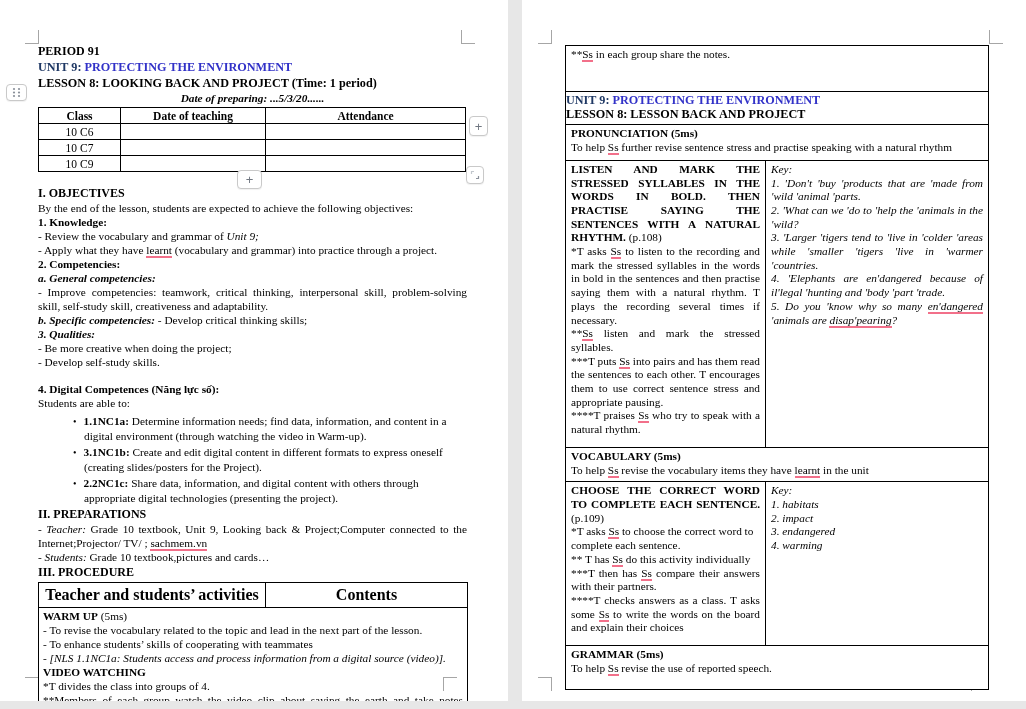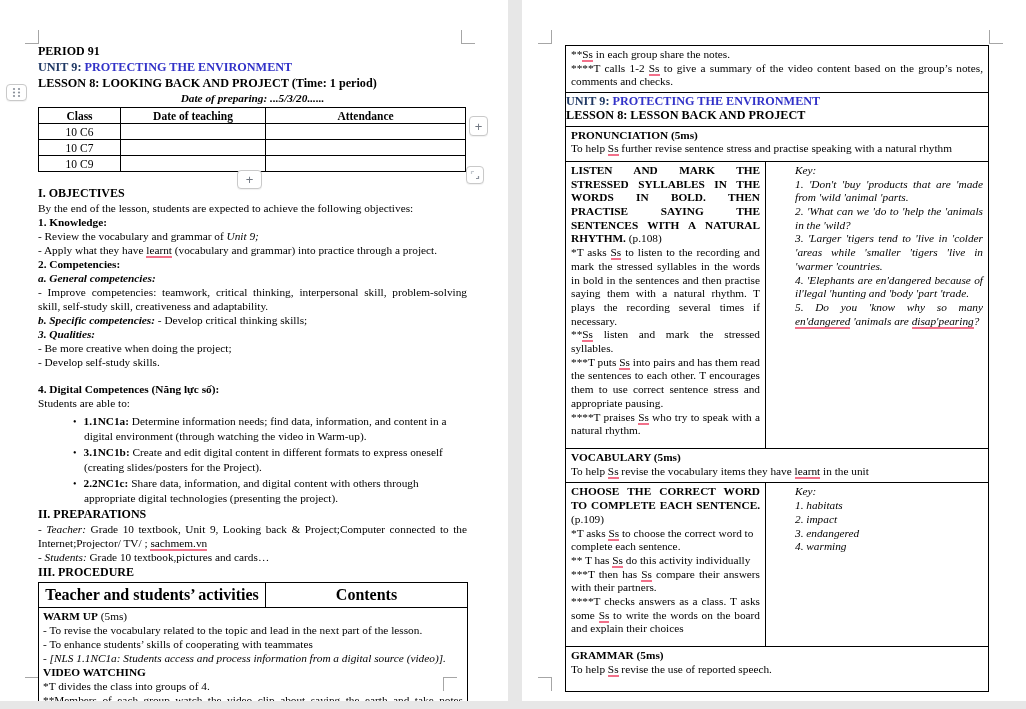--- a/index.html
+++ b/index.html
@@ -54,21 +54,21 @@
   .row{padding:2px 5px 3px 5px;}
   .row:not(:last-child){border-bottom:1.6px solid #000;}
   .rtop{min-height:40px;}
   .rhead{padding:2px 0 3px 0;}
   .rbanner{padding-bottom:5px;}
   .rbanner.vocab{padding-bottom:4px;}
   .rbanner.last{padding-bottom:14px;}
   .cols{display:flex;padding:0;}
   .cell{padding:2px 5px 3px 5px;}
   .cell.left{flex:0 0 189px;border-right:1.6px solid #000;padding-bottom:10px;}
-  .cell.right{flex:1;min-width:0;margin-left:24px;}
+  .cell.right{flex:1;min-width:0;}
   .page2 .p{line-height:13.7px;}
 
   
   .fbtn{position:absolute;display:flex;align-items:center;justify-content:center;
     background:#fff;border:1px solid #c9c9c9;border-radius:4px;color:#6f7680;
     font-family:"Liberation Sans",sans-serif;box-shadow:0 1px 1px rgba(0,0,0,0.06);cursor:pointer;padding:0;}
   .fbtn.plus{font-size:13px;line-height:1;}
   .drag{left:6px;top:84px;width:21px;height:17px;}
   .addcol{left:469px;top:116px;width:19px;height:20px;}
   .resize{left:466px;top:166px;width:18px;height:18px;}
@@ -199,21 +199,20 @@
 
   <div class="page page2">
     <div class="mark tl" style="left:16px;top:30px;"></div>
     <div class="mark tr" style="left:467px;top:30px;"></div>
     <div class="mark bl" style="left:16px;top:677px;"></div>
     <div class="mark br" style="left:449px;top:677px;"></div>
 
     <div class="p2table">
       <div class="row rtop">
           <div class="p"><span>**</span><span class="u">Ss</span><span> in each group share the notes.</span></div>
-          <div class="p just"><span>****T calls 1-2 </span><span class="u">Ss</span><span> to give a summary of the video content based on the group’s notes, comments and checks.</span></div>
         </div>
       <div class="row rhead">
         <div class="p big"><span class="b navy">UNIT 9: </span><span class="b blue">PROTECTING THE ENVIRONMENT</span></div>
         <div class="p big"><span class="b">LESSON 8: LESSON BACK AND PROJECT</span></div>
       </div>
       <div class="row rbanner">
           <div class="p"><span class="b">PRONUNCIATION (5ms)</span></div>
           <div class="p"><span>To help </span><span class="u">Ss</span><span> further revise sentence stress and practise speaking with a natural rhythm</span></div>
         </div>
       <div class="row cols">

